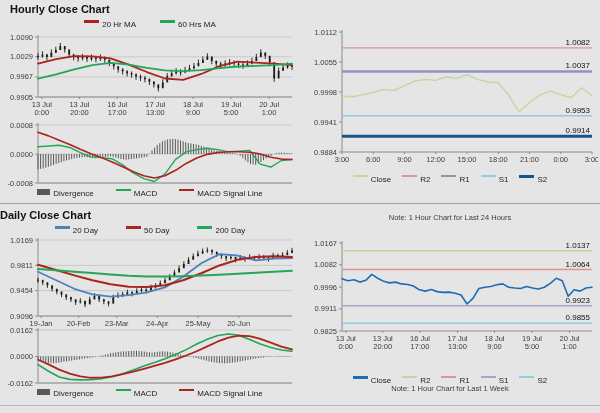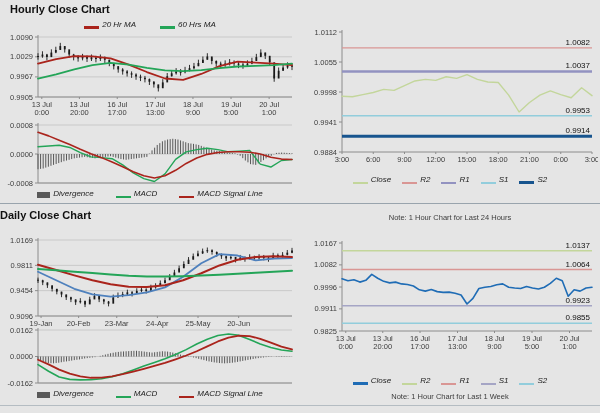--- a/index.html
+++ b/index.html
@@ -1,20 +1,20 @@
 <!DOCTYPE html>
 <html><head>
 <meta charset="utf-8">
 <style>
   html,body{margin:0;padding:0;}
   body{font-family:"Liberation Sans",sans-serif;background:#fff;}
   .page{position:relative;width:600px;height:413px;background:#e5e5e5;overflow:hidden;padding-left:8px;}
   .chart-title{position:absolute;font-size:11px;font-weight:bold;color:#111;margin:0;}
   .legend{position:absolute;display:flex;justify-content:center;align-items:center;}
-  .leg{display:inline-flex;align-items:flex-end;gap:3px;font-size:8px;color:#222;white-space:nowrap;font-style:italic;}
+  .leg{display:inline-flex;align-items:flex-start;gap:3px;font-size:8px;color:#222;white-space:nowrap;}
   .sw{width:15px;display:inline-block;flex:none;}
   .note{position:absolute;font-size:7.5px;color:#3c3c3c;text-align:center;width:296px;}
   .divider{position:absolute;left:0;width:600px;border-top:1px solid #99a4ad;height:0;}
   .divider.bottom{border-top:1px solid #b4bcc2;}
   svg.chart{position:absolute;display:block;}
   text.tick{font-family:"Liberation Sans",sans-serif;font-size:7.5px;fill:#3d3d3d;}
   text.hline-label{font-family:"Liberation Sans",sans-serif;font-size:8px;fill:#111;}
 </style>
 </head>
 <body>
@@ -370,20 +370,34 @@
       <span class="leg">
         <span class="sw" style="height: 3px; background: rgb(23, 84, 142);"></span>
         <span>S2</span>
       </span>
     </div>
   <div class="note" style="left:302px;top:190px;margin-top:23px;">Note: 1 Hour Chart for Last 24 Hours</div>
 
   <div class="divider" style="top:203px;"></div>
 
   <h2 class="chart-title" style="left:0;top:209px;">Daily Close Chart</h2>
+  <div class="legend" style="left:2px;top:226px;width:296px;gap:28px;">
+      <span class="leg">
+        <span class="sw" style="height: 3px; background: rgb(79, 129, 189);"></span>
+        <span>20 Day</span>
+      </span>
+      <span class="leg">
+        <span class="sw" style="height: 3px; background: rgb(170, 36, 28);"></span>
+        <span>50 Day</span>
+      </span>
+      <span class="leg">
+        <span class="sw" style="height: 3px; background: rgb(36, 165, 88);"></span>
+        <span>200 Day</span>
+      </span>
+    </div>
   <svg class="chart" style="left:2px;top:236px;" width="296" height="96">
       <line x1="36" y1="4" x2="290" y2="4" stroke="#c9c9c9" stroke-width="1"></line>
       <line x1="33" y1="4" x2="36" y2="4" stroke="#8c8c8c" stroke-width="1"></line>
       <text x="31" y="6.5" text-anchor="end" class="tick">1.0169</text>
       <line x1="36" y1="29.35694315004657" x2="290" y2="29.35694315004657" stroke="#c9c9c9" stroke-width="1"></line>
       <line x1="33" y1="29.35694315004657" x2="36" y2="29.35694315004657" stroke="#8c8c8c" stroke-width="1"></line>
       <text x="31" y="31.85694315004657" text-anchor="end" class="tick">0.9811</text>
       <line x1="36" y1="54.64305684995335" x2="290" y2="54.64305684995335" stroke="#c9c9c9" stroke-width="1"></line>
       <line x1="33" y1="54.64305684995335" x2="36" y2="54.64305684995335" stroke="#8c8c8c" stroke-width="1"></line>
       <text x="31" y="57.14305684995335" text-anchor="end" class="tick">0.9454</text>
@@ -699,17 +713,17 @@
       </span>
       <span class="leg">
         <span class="sw" style="height: 2px; background: rgb(165, 165, 197);"></span>
         <span>S1</span>
       </span>
       <span class="leg">
         <span class="sw" style="height: 2px; background: rgb(146, 205, 220);"></span>
         <span>S2</span>
       </span>
     </div>
-  <div class="note" style="left:302px;top:392px;">Note: 1 Hour Chart for Last 1 Week</div>
+  <div class="note" style="left:302px;top:384px;">Note: 1 Hour Chart for Last 1 Week</div>
 
   <div class="divider bottom" style="top:405px;"></div>
 
 </div>
 
 </body></html>

